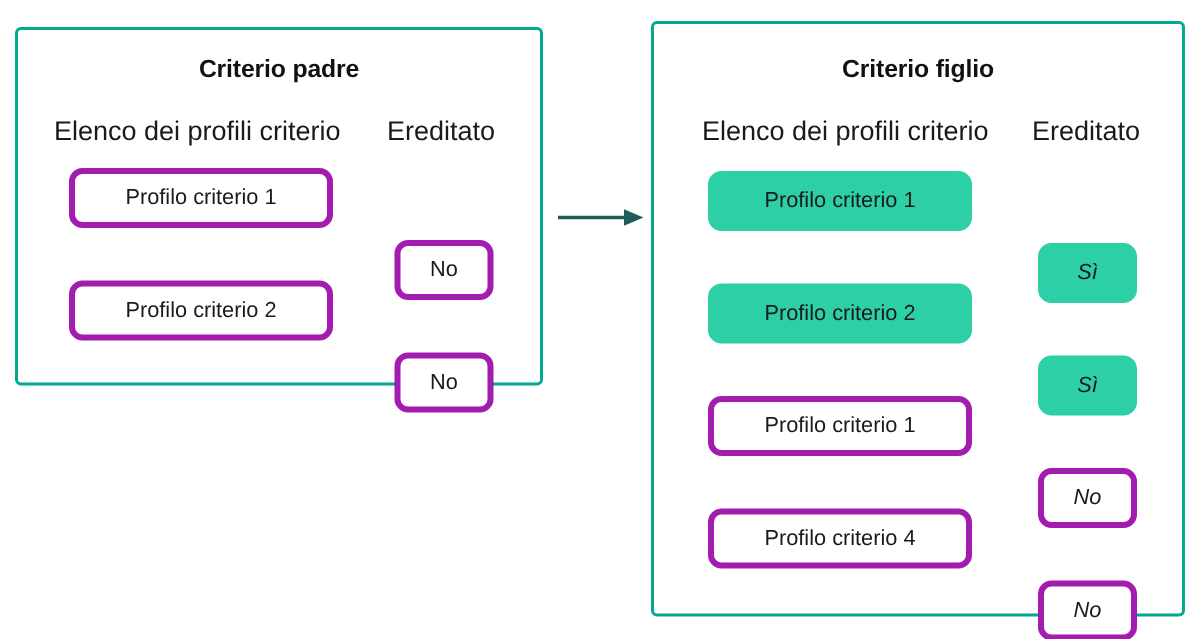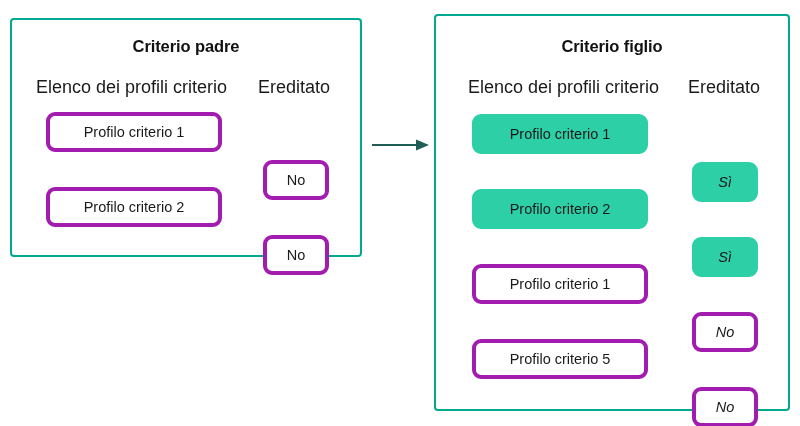--- a/index.html
+++ b/index.html
@@ -171,18 +171,18 @@
       <div class="box box-profile filled">Profilo criterio 2</div>
       <div class="box box-inherit filled">Sì</div>
     </div>
 
     <div class="row row-2">
       <div class="box box-profile">Profilo criterio 1</div>
       <div class="box box-inherit">No</div>
     </div>
 
     <div class="row row-3">
-      <div class="box box-profile">Profilo criterio 5</div>
+      <div class="box box-profile">Profilo criterio 4</div>
       <div class="box box-inherit">No</div>
     </div>
   </div>
 
 </div>
 
 </body></html>

